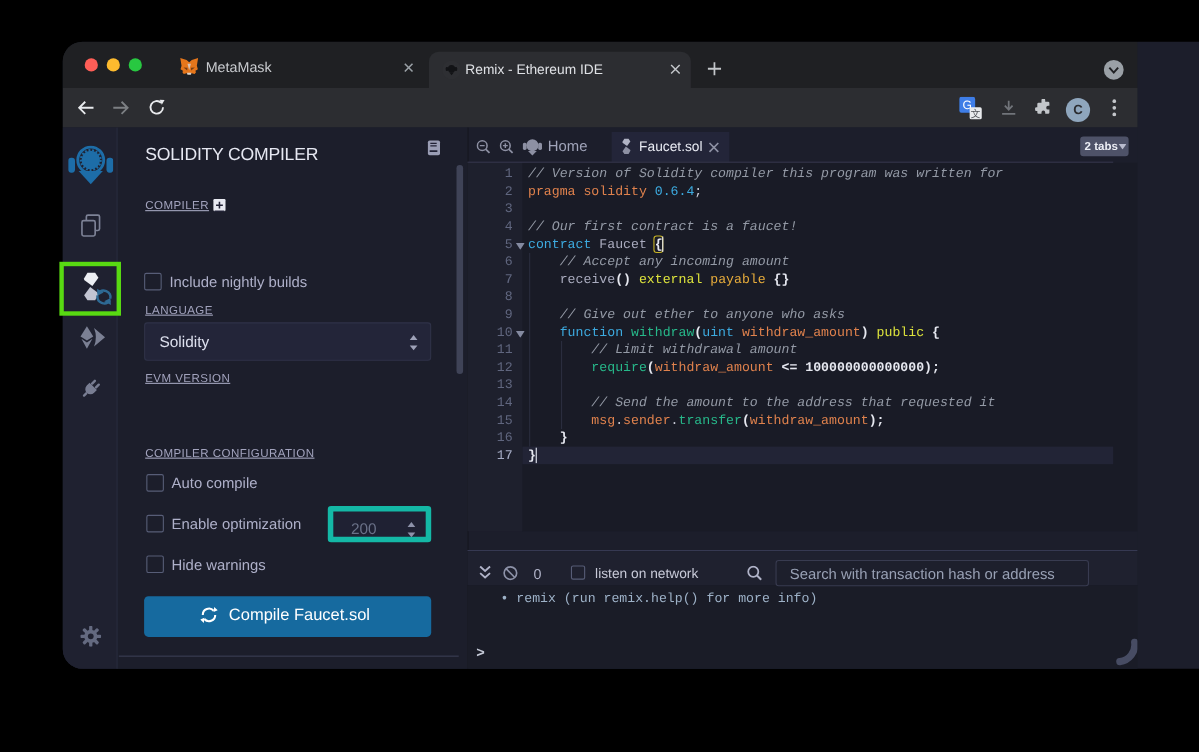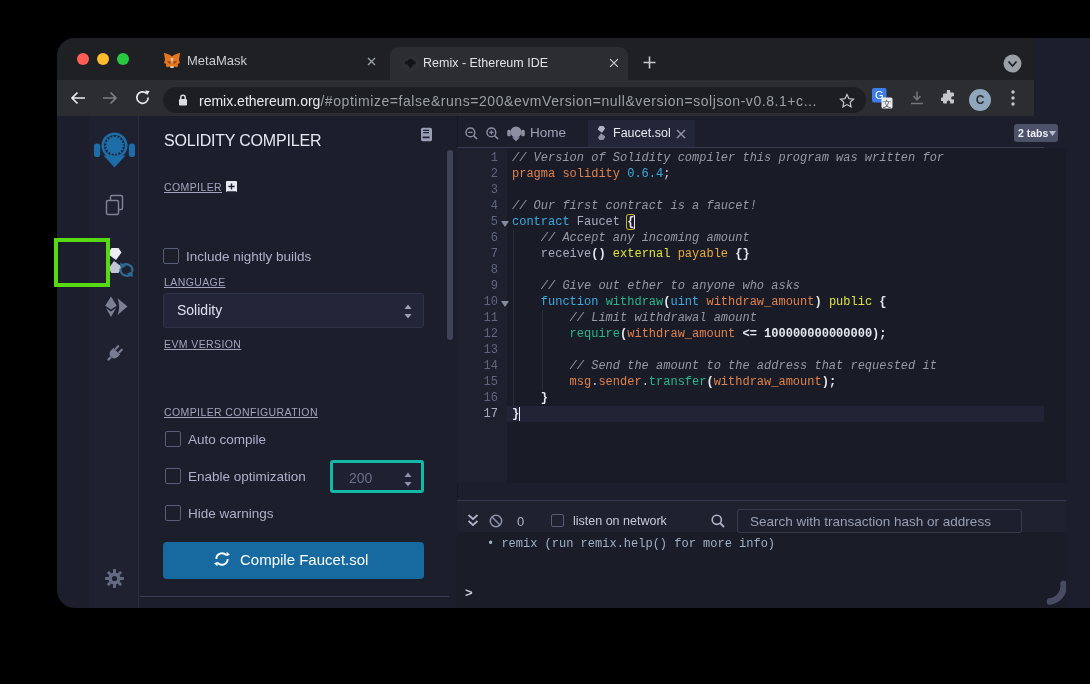--- a/index.html
+++ b/index.html
@@ -10,21 +10,21 @@
     border-radius:18px; overflow:hidden; background:#1c1e2b; }
   
   #tabstrip { position:absolute; left:0; top:0; width:977px; height:42px; background:#1f2023; }
   .tl { position:absolute; top:15px; width:12px; height:12px; border-radius:50%; }
   #toolbar { position:absolute; left:0; top:42px; width:977px; height:36px; background:#2c2d31; }
   #tab2 { position:absolute; left:333px; top:9px; width:238px; height:33px;
     background:#2c2d31; border-radius:9px 9px 0 0; }
   .tabtxt { color:#dfe1e5; font-size:13px; }
   #pill { position:absolute; left:106px; top:7px; width:703px; height:26px; border-radius:13px; background:#1d1e22; }
   
-  #content { position:absolute; left:0; top:78px; width:977px; height:492px; background:#1c1e2b;margin-left:32px; }
+  #content { position:absolute; left:0; top:78px; width:977px; height:492px; background:#1c1e2b; }
   #iconbar { position:absolute; left:0; top:0; width:50px; height:492px; background:#1f2130; border-right:1px solid #2c2f42; }
   #sidepanel { position:absolute; left:50px; top:0; width:318px; height:492px; background:#1c1e2b; }
   #editor { position:absolute; left:368px; top:0; width:609px; height:492px; background:#1c1e2b; }
   .lbl { color:#a2a3bd; font-size:10.5px; letter-spacing:.4px;text-decoration:underline; }
   .ddl { position:absolute; left:24px; width:261px; height:35px; background:#232539;
     border:1px solid #2f3248; border-radius:3px; color:#dde0ee; font-size:14px; line-height:33px;
     padding-left:13px; }
   .cb { position:absolute; width:16px; height:16px; border:1px solid #575d77; border-radius:2px; background:transparent; }
   .cblbl { position:absolute; color:#aeb0c9; font-size:13.5px; }
   .updn { position:absolute; right:11px; top:10px; }
@@ -93,30 +93,20 @@
     </svg>
 
     <svg class="abs" style="left:45px; top:10px;" width="16" height="16" viewBox="0 0 16 16">
       <path d="M1,8 H14 M8.5,2.5 L14,8 L8.5,13.5" fill="none" stroke="#7c7f83" stroke-width="1.7"></path>
     </svg>
 
     <svg class="abs" style="left:78px; top:10px;" width="15" height="15" viewBox="0 0 15 15">
       <path d="M13.2,7.5 A5.7,5.7 0 1 1 11.5,3.5" fill="none" stroke="#e8eaed" stroke-width="1.7"></path>
       <polygon points="10.2,0.6 14.6,0.9 12.1,5.2" fill="#e8eaed"></polygon>
     </svg>
-    <div id="pill">
-      <svg class="abs" style="left:15px; top:7px;" width="10" height="12" viewBox="0 0 10 12">
-        <rect x="1" y="5" width="8" height="6.4" rx="1.2" fill="#dadce0"></rect>
-        <path d="M2.8,5 V3.4 a2.2,2.2 0 0 1 4.4,0 V5" fill="none" stroke="#dadce0" stroke-width="1.5"></path>
-      </svg>
-      <div class="abs" style="left:36px; top:6px; font-size:14px; color:#e8eaed;">remix.ethereum.org<span style="color:#9aa0a6; letter-spacing:.56px;">/#optimize=false&amp;runs=200&amp;evmVersion=null&amp;version=soljson-v0.8.1+c...</span></div>
-      <svg class="abs" style="left:676px; top:6px;" width="16" height="16" viewBox="0 0 17 17">
-        <path d="M8.5,1.6 L10.6,6 L15.4,6.6 L11.9,9.9 L12.8,14.6 L8.5,12.3 L4.2,14.6 L5.1,9.9 L1.6,6.6 L6.4,6 Z" fill="none" stroke="#c3c6ca" stroke-width="1.3"></path>
-      </svg>
-    </div>
 
     <svg class="abs" style="left:815px; top:8px;" width="21" height="21" viewBox="0 0 21 21">
       <rect x="0" y="0" width="14.5" height="14.5" rx="2" fill="#3e7de7"></rect>
       <text x="7.2" y="11" font-size="11" fill="#fff" text-anchor="middle" font-family="Liberation Sans">G</text>
       <rect x="9.5" y="9.5" width="11" height="11" rx="1.5" fill="#e8eaed"></rect>
       <text x="15" y="18.5" font-size="9" fill="#4d5055" text-anchor="middle" font-family="Liberation Sans">文</text>
     </svg>
 
     <svg class="abs" style="left:853px; top:11px;" width="14" height="14" viewBox="0 0 14 14">
       <path d="M7,0.5 V8 M3.5,5 L7,8.8 L10.5,5" fill="none" stroke="#71747a" stroke-width="1.6"></path>
@@ -217,21 +207,21 @@
             <polygon points="4,0.5 7.5,5 0.5,5" fill="#9ea2b8"></polygon>
             <polygon points="4,14.5 7.5,10 0.5,10" fill="#9ea2b8"></polygon>
           </svg>
       </div>
       <div class="abs lbl" style="left:25px; top:222px;">EVM VERSION</div>
       <div class="abs lbl" style="left:25px; top:290px;">COMPILER CONFIGURATION</div>
       <div class="cb" style="left:26px; top:315px;"></div>
       <div class="cblbl" style="left:49px; top:316px;">Auto compile</div>
       <div class="cb" style="left:26px; top:352px;"></div>
       <div class="cblbl" style="left:49px; top:353px;">Enable optimization</div>
-      <div class="abs" style="left:191px; top:344px; width:94px; height:33px; background:#1f2133; border:3px solid #14b8a6; border-radius:3px; color:#6a7188; font-size:14px; line-height:31px; padding-left:16px;">200
+      <div class="abs" style="left:191px; top:344px; width:94px; height:33px; background:#1f2133; border:5px solid #14b8a6; border-radius:3px; color:#6a7188; font-size:14px; line-height:31px; padding-left:16px;">200
         <svg class="abs" style="right:9px; top:9px;" width="8" height="15" viewBox="0 0 8 15">
             <polygon points="4,0.5 7.5,5 0.5,5" fill="#8d92aa"></polygon>
             <polygon points="4,14.5 7.5,10 0.5,10" fill="#8d92aa"></polygon>
           </svg>
       </div>
       <div class="cb" style="left:26px; top:389px;"></div>
       <div class="cblbl" style="left:49px; top:390px;">Hide warnings</div>
       <div class="abs" style="left:24px; top:426px; width:261px; height:37px; background:#166a9f; border-radius:4px;">
         <svg class="abs" style="left:51px; top:9px;" width="16" height="16" viewBox="0 0 17 17">
           <path d="M14.5,8.5 a6,6 0 0 1 -10.5,4" fill="none" stroke="#fff" stroke-width="2"></path>

